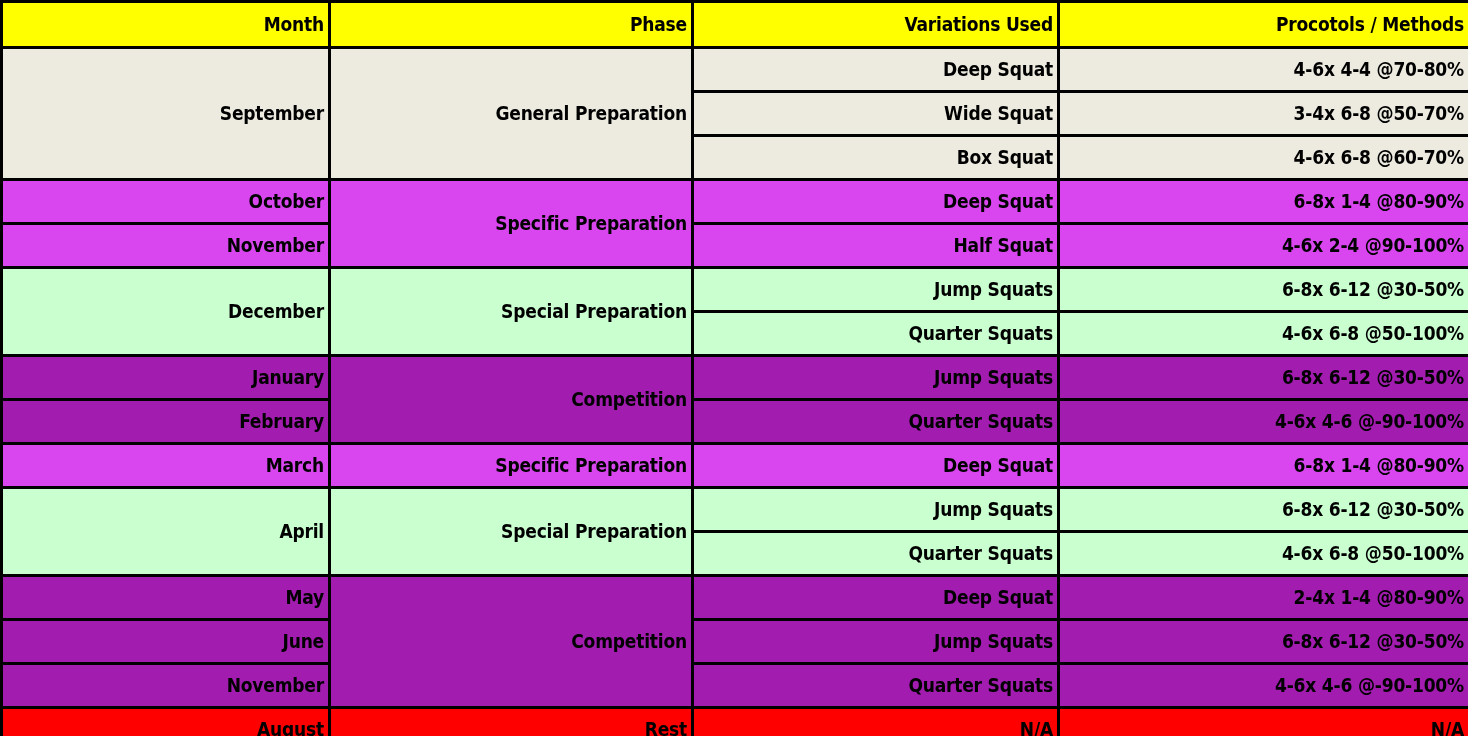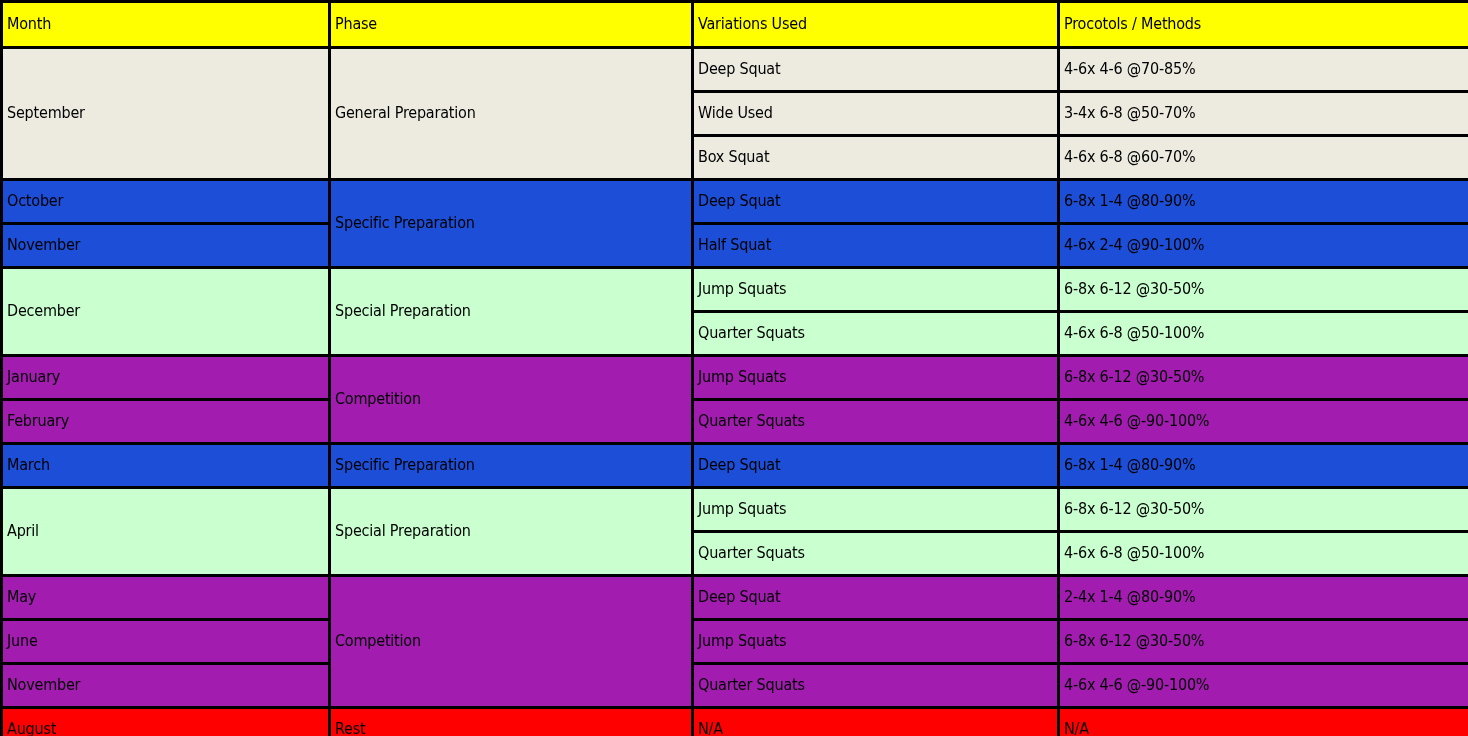--- a/index.html
+++ b/index.html
@@ -9,42 +9,42 @@
     font-family:"DejaVu Sans Condensed","Liberation Sans",sans-serif;
     overflow:hidden;
   }
   #periodization-table{
     width:1468px;height:736px;
     border-collapse:collapse;
     table-layout:fixed;
   }
   #periodization-table td,#periodization-table th{
     border:3px solid #000000;
-    text-align:left;
+    text-align:right;
     vertical-align:middle;
     padding:0 4px;
-    font-weight:normal;
+    font-weight:bold;
     color:#000000;
-    font-size:16px;
+    font-size:19px;
     letter-spacing:-0.2px;
     line-height:1.05;
     box-sizing:border-box;
   }
   .col-month{width:328px;}
   .col-phase{width:363px;}
   .col-var{width:366px;}
   .col-proto{width:411px;}
 
   thead th{
     background:#FFFF00;
     font-size:20px;
     height:46px;
   }
   .c-beige{background:#EDEBE0;}
-  .c-peach{background:#1d4ed8;}
+  .c-peach{background:#d946ef;}
   .c-green{background:#CAFFD0;}
   .c-blue{background:#a21caf;}
   .c-red{background:#FF0000;}
   .sub-row td{height:44px;}
 </style>
 </head>
 <body>
 
 <table id="periodization-table">
   <thead>
@@ -53,24 +53,24 @@
       <th class="col-phase">Phase</th>
       <th class="col-var">Variations Used</th>
       <th class="col-proto">Procotols / Methods</th>
     </tr>
   </thead>
   <tbody id="table-body">
       <tr class="sub-row">
         <td class="c-beige col-month" rowspan="3">September</td>
         <td class="c-beige col-phase" rowspan="3">General Preparation</td>
         <td class="c-beige col-var">Deep Squat</td>
-        <td class="c-beige col-proto">4-6x 4-6 @70-85%</td>
+        <td class="c-beige col-proto">4-6x 4-4 @70-80%</td>
       </tr>
       <tr class="sub-row">
-        <td class="c-beige col-var">Wide Used</td>
+        <td class="c-beige col-var">Wide Squat</td>
         <td class="c-beige col-proto">3-4x 6-8 @50-70%</td>
       </tr>
       <tr class="sub-row">
         <td class="c-beige col-var">Box Squat</td>
         <td class="c-beige col-proto">4-6x 6-8 @60-70%</td>
       </tr>
       <tr class="sub-row">
         <td class="c-peach col-month">October</td>
         <td class="c-peach col-phase" rowspan="2">Specific Preparation</td>
         <td class="c-peach col-var">Deep Squat</td>

